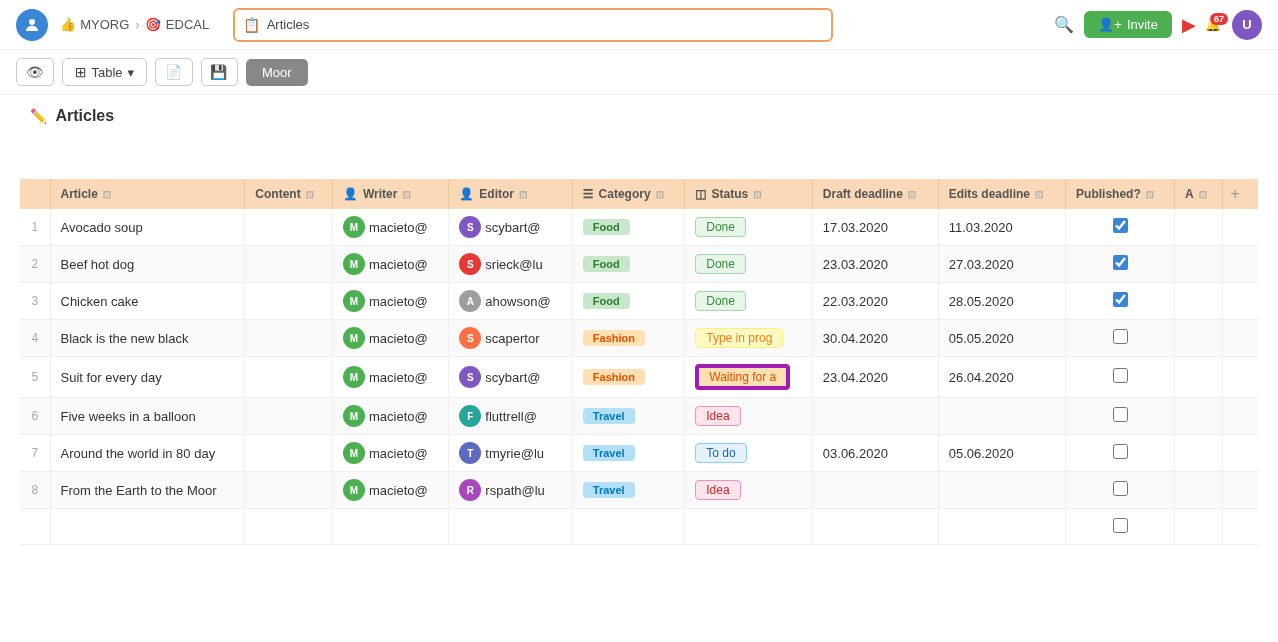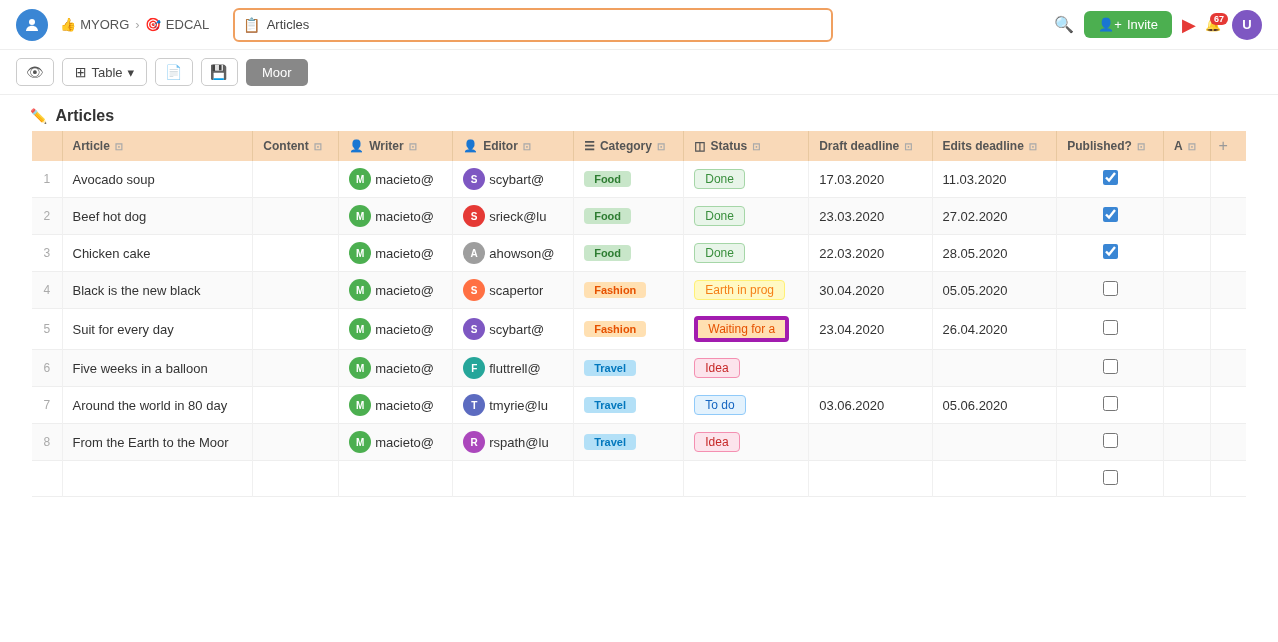--- a/index.html
+++ b/index.html
@@ -77,21 +77,21 @@
 
     
     .page-title-row {
       padding: 12px 30px 6px 30px;
       display: flex; align-items: center; gap: 8px;
     }
     .page-title-icon { color: #f0a060; font-size: 14px; }
     .page-title-text { font-size: 16px; font-weight: 600; color: #333; }
 
     
-    .table-wrap { padding: 0 32px; overflow-x: auto; }
+    .table-wrap { padding: 0 20px; overflow-x: auto; margin-top: 48px; }
     table { border-collapse: collapse; width: 100%; min-width: 1100px; }
 
     
     thead tr th {
       background: #f9d9b8; padding: 8px 10px;
       text-align: left; font-weight: 600; font-size: 12px; color: #555;
       border-right: 1px solid #e8c8a0; white-space: nowrap; position: relative;
     }
     thead tr th:last-child { border-right: none; }
     .col-num { width: 30px; background: #f9d9b8; color: #999; text-align: center; font-weight: normal; }
@@ -305,21 +305,21 @@
   </td>
           <td>
     <div class="avatar-cell">
       <div class="cell-avatar" style="background:#e53935;">S</div>
       <span class="cell-text-truncate">srieck@lu</span>
     </div>
   </td>
           <td><span class="badge badge-food">Food</span></td>
           <td><span class="status-badge status-done">Done</span></td>
           <td>23.03.2020</td>
-          <td>27.02.2020</td>
+          <td>27.03.2020</td>
           <td style="text-align:center;">
     <input type="checkbox" class="cb" checked="" style="">
   </td>
           <td></td>
           <td></td>
         </tr>
         <tr>
           <td class="td-num">3</td>
           <td>Chicken cake</td>
           <td></td>
@@ -355,21 +355,21 @@
       <span class="cell-text-truncate">macieto@</span>
     </div>
   </td>
           <td>
     <div class="avatar-cell">
       <div class="cell-avatar" style="background:#ff7043;">S</div>
       <span class="cell-text-truncate">scapertor</span>
     </div>
   </td>
           <td><span class="badge badge-fashion">Fashion</span></td>
-          <td><span class="status-badge status-draft">Earth in prog</span></td>
+          <td><span class="status-badge status-draft">Type in prog</span></td>
           <td>30.04.2020</td>
           <td>05.05.2020</td>
           <td style="text-align:center;">
     <input type="checkbox" class="cb" style="">
   </td>
           <td></td>
           <td></td>
         </tr>
         <tr>
           <td class="td-num">5</td>

